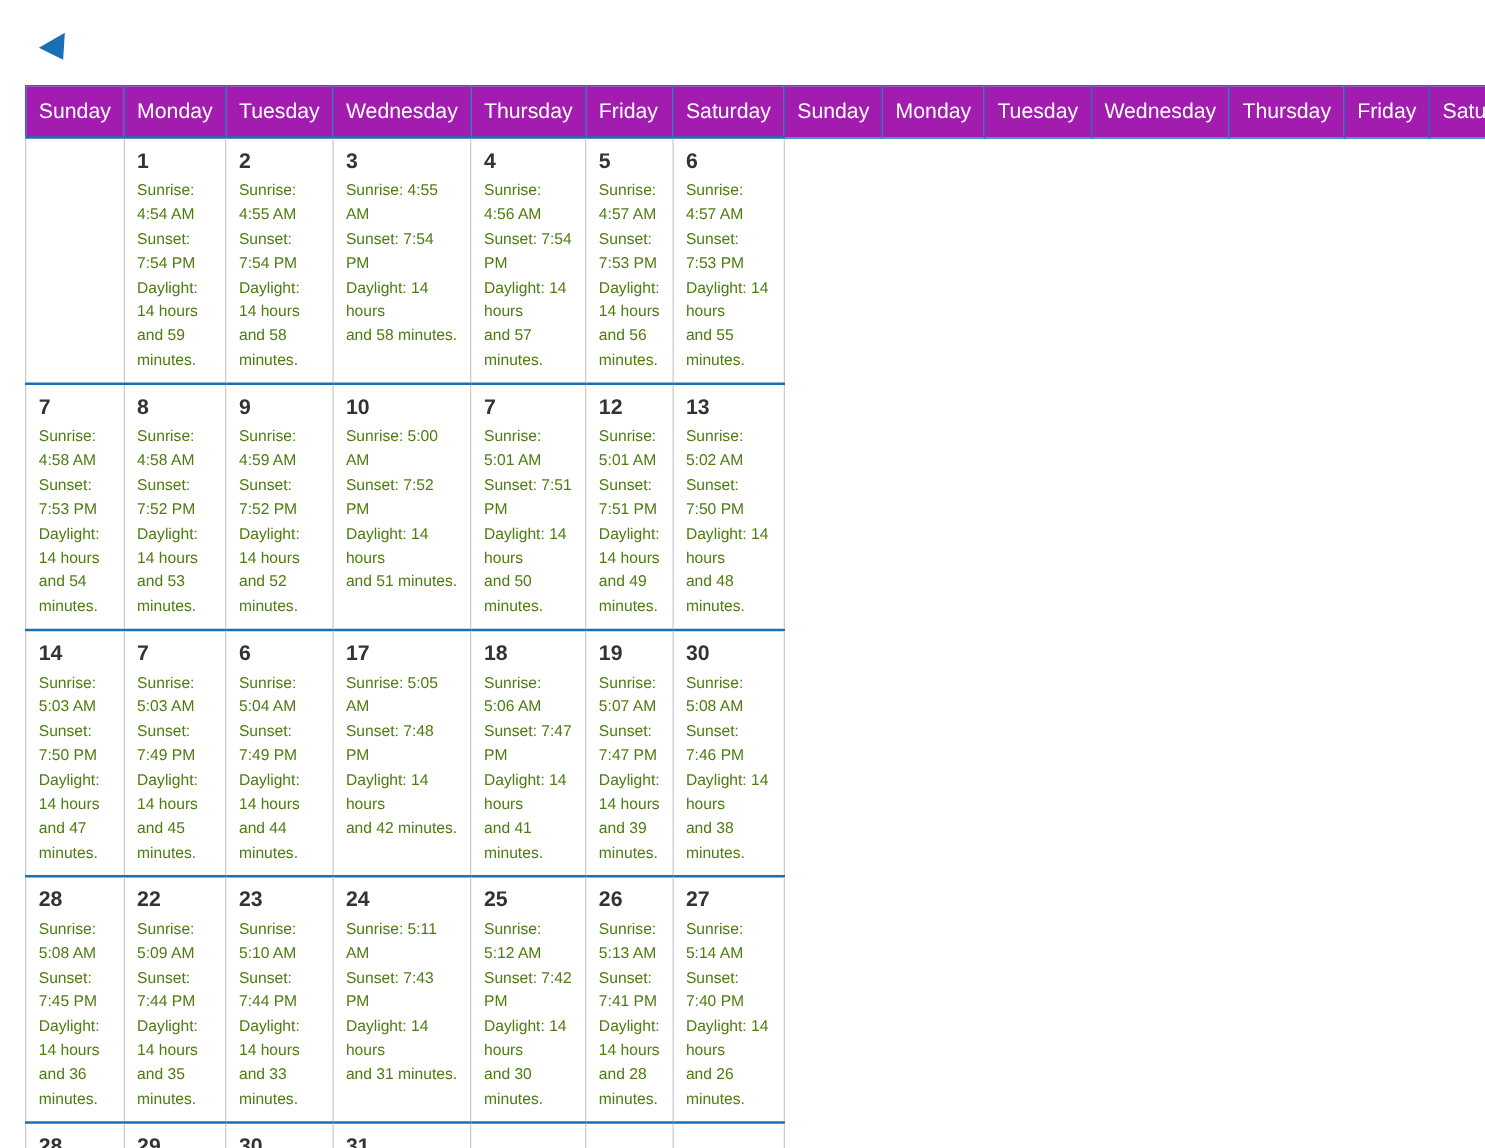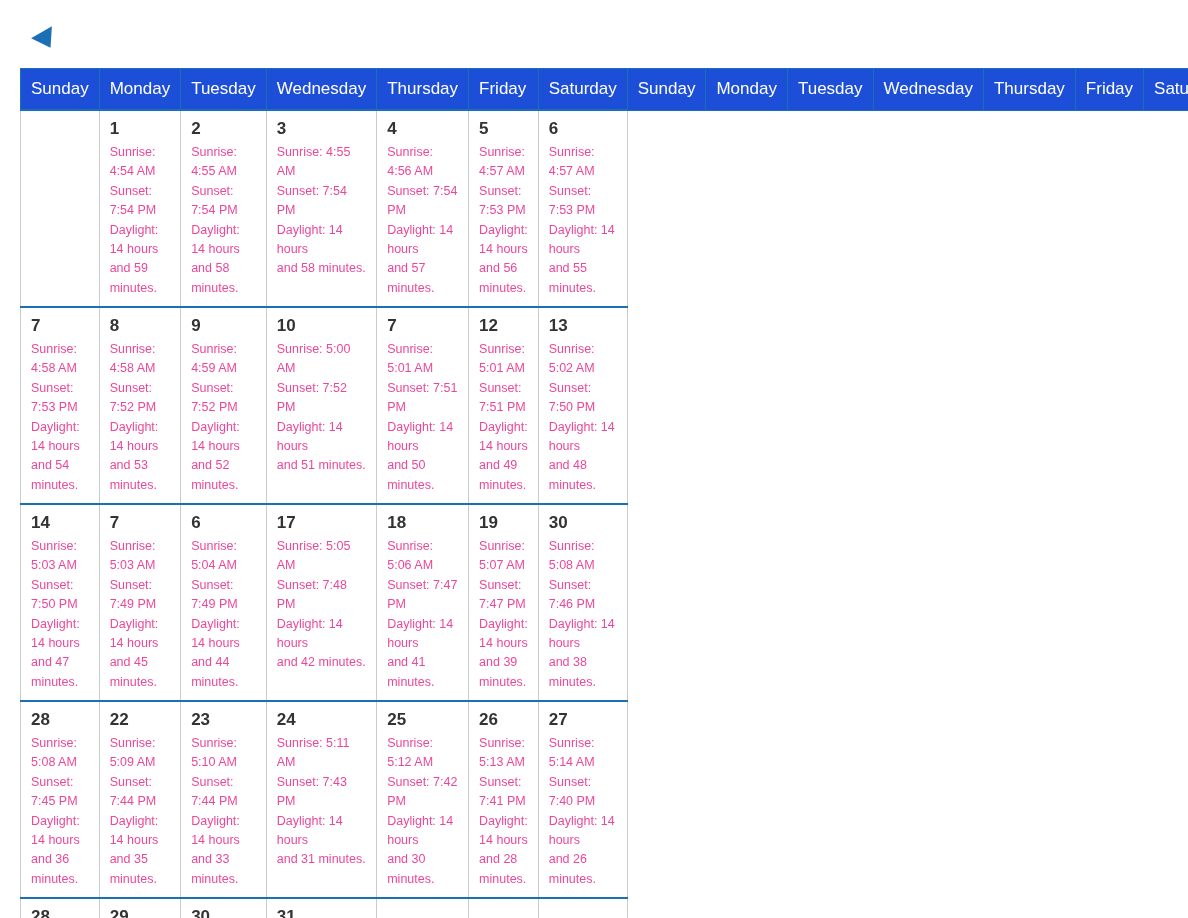--- a/index.html
+++ b/index.html
@@ -60,21 +60,21 @@
       margin-top: 6px;
     }
     .calendar-wrapper {
       padding: 0 20px 20px 20px;
     }
     table {
       width: 100%;
       border-collapse: collapse;
     }
     thead th {
-      background-color: #1d4ed8;
+      background-color: #a21caf;
       color: #fff;
       font-size: 17px;
       font-weight: normal;
       padding: 10px 10px;
       text-align: left;
       border: 1px solid #1a6fb5;
     }
     tbody td {
       vertical-align: top;
       border: 1px solid #ccc;
@@ -87,21 +87,21 @@
     }
     .day-number {
       font-size: 17px;
       font-weight: bold;
       margin-bottom: 4px;
       display: block;
     }
     .day-info {
       font-size: 12.5px;
       line-height: 1.55;
-      color: #ec4899;
+      color: #4d7c0f;
     }
     tbody td.empty {
       border-top: 2px solid #1a6fb5;
     }
   </style>
 </head>
 <body>
 
 <div class="header">
   <div class="logo">

